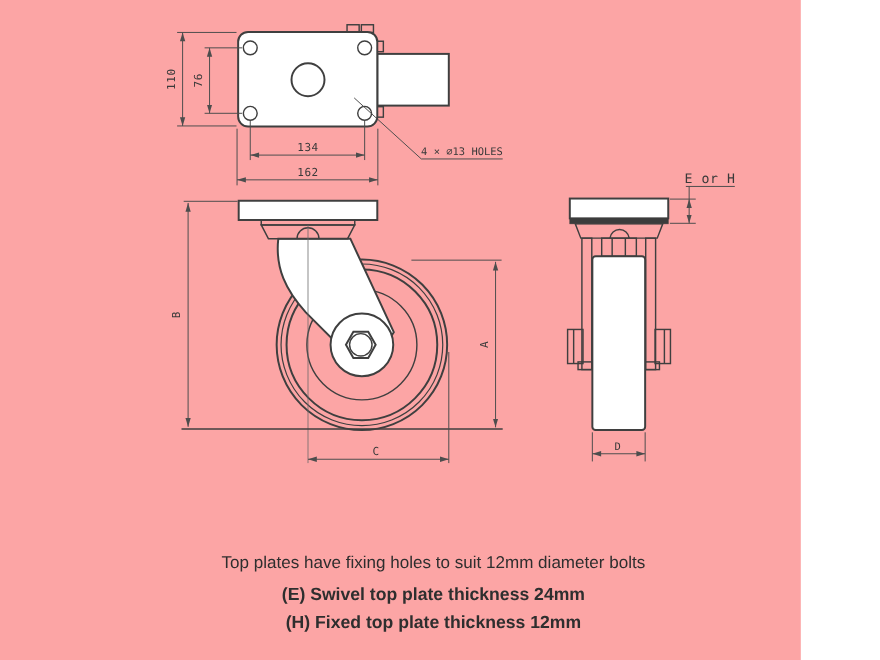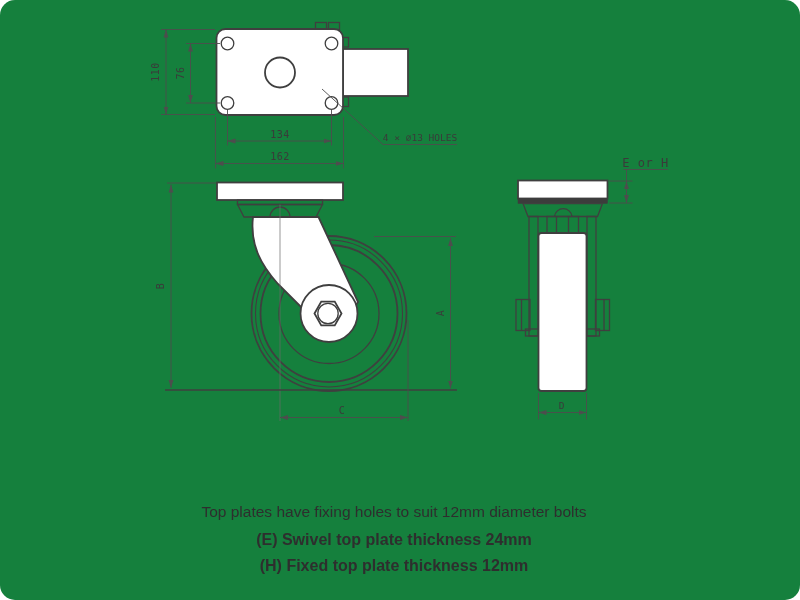--- a/index.html
+++ b/index.html
@@ -1,18 +1,18 @@
 <!DOCTYPE html>
 <html><head>
 <meta charset="utf-8">
 <style>
   html,body { margin:0; padding:0; background:#ffffff; }
   .canvas {
-    position:relative; width:800px; height:600px; background:#15803d;
-    font-family:"Liberation Sans", sans-serif; overflow:hidden;border-radius:15px;
+    position:relative; width:728px; height:600px; background:#fca5a5;
+    font-family:"Liberation Sans", sans-serif; overflow:hidden;
   }
   svg { position:absolute; top:0; left:0; }
   .geo   { stroke:#3f3f3f; fill:none; stroke-width:1.8; }
   .geo-thin { stroke:#3f3f3f; fill:none; stroke-width:1.3; }
   .geo-fill { stroke:#3f3f3f; fill:#ffffff; stroke-width:1.8; }
   .dark-strip { fill:#3c3c3c; stroke:#3c3c3c; stroke-width:0.5; }
   .dim   { stroke:#4d4d4d; fill:none; stroke-width:0.9; }
   .cl    { stroke:#6a6a6a; fill:none; stroke-width:0.7; }
   .cad-text {
     font-family:"DejaVu Sans Mono", monospace;

